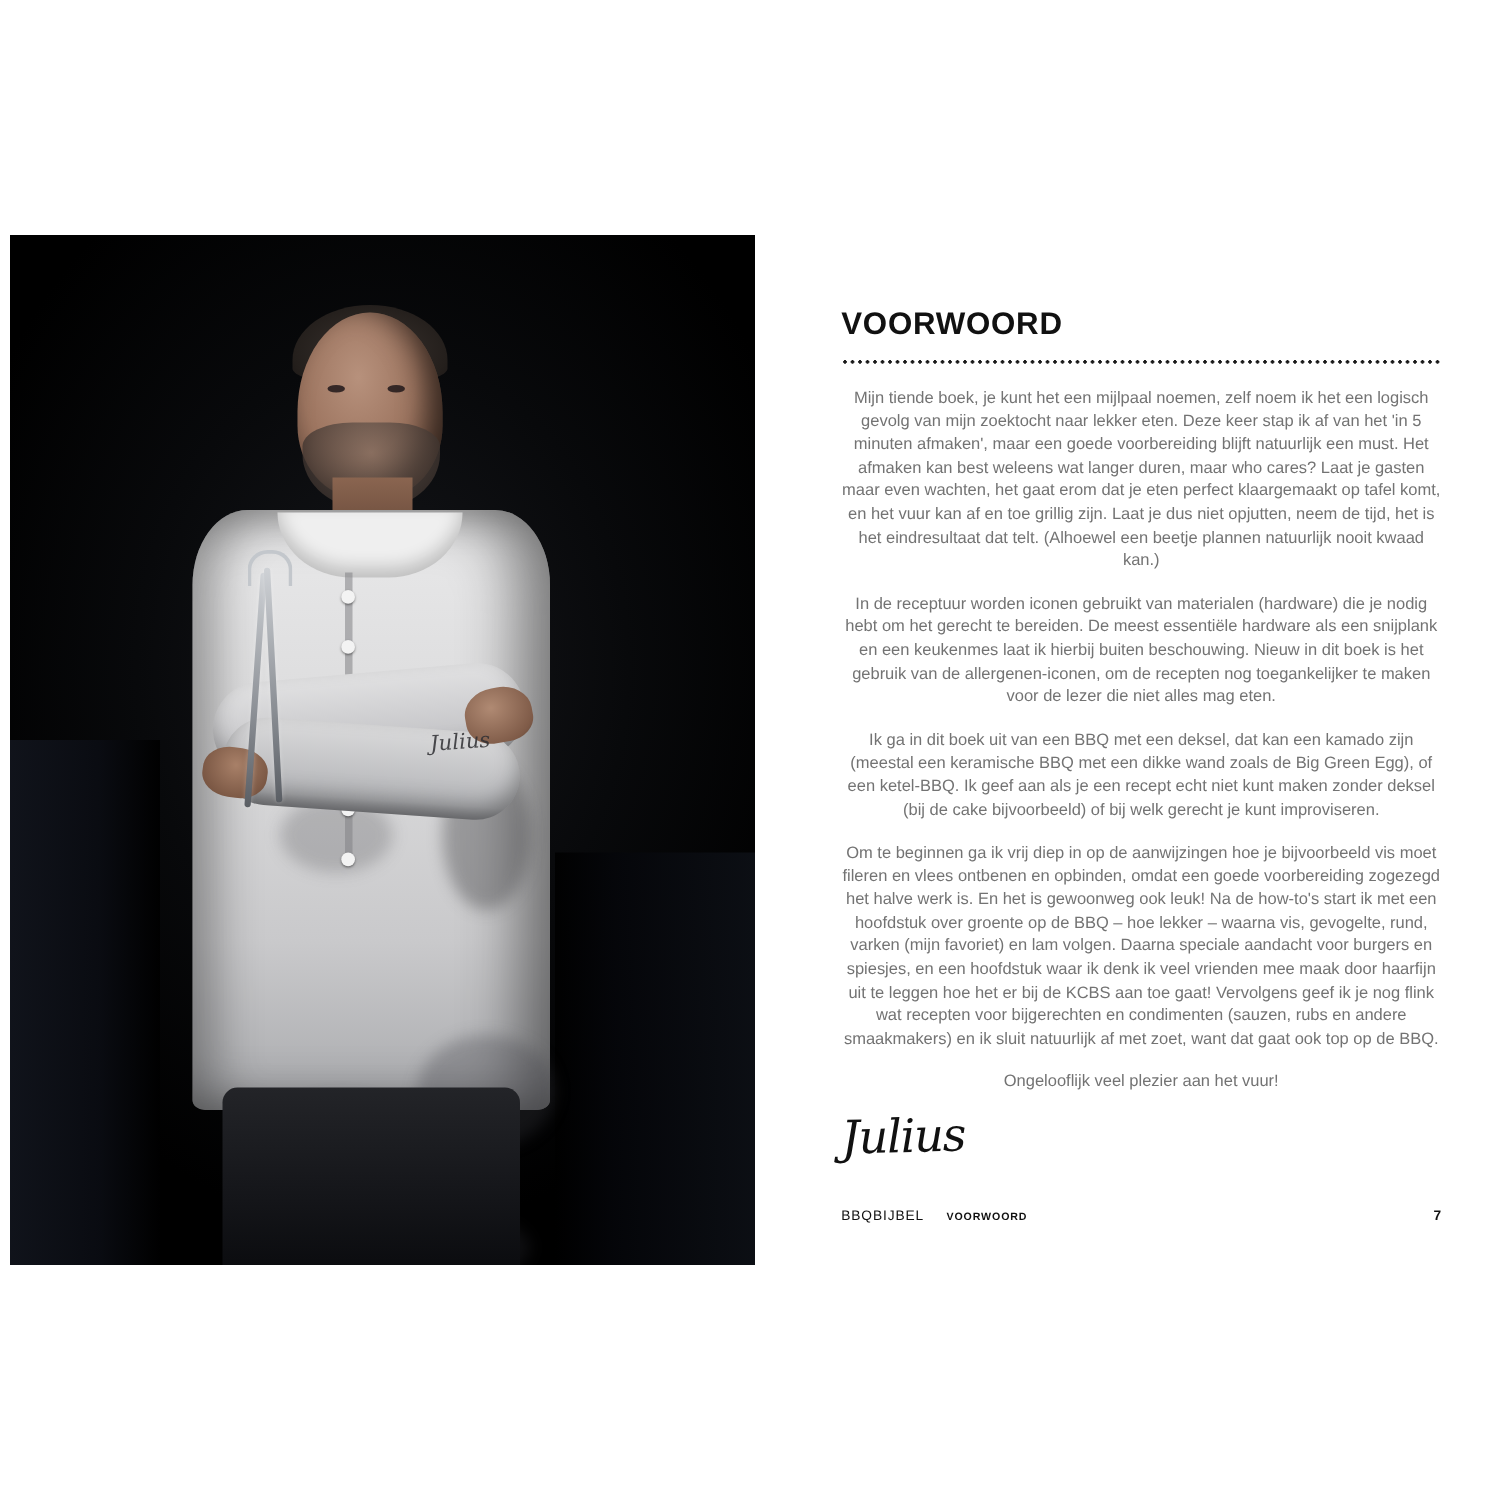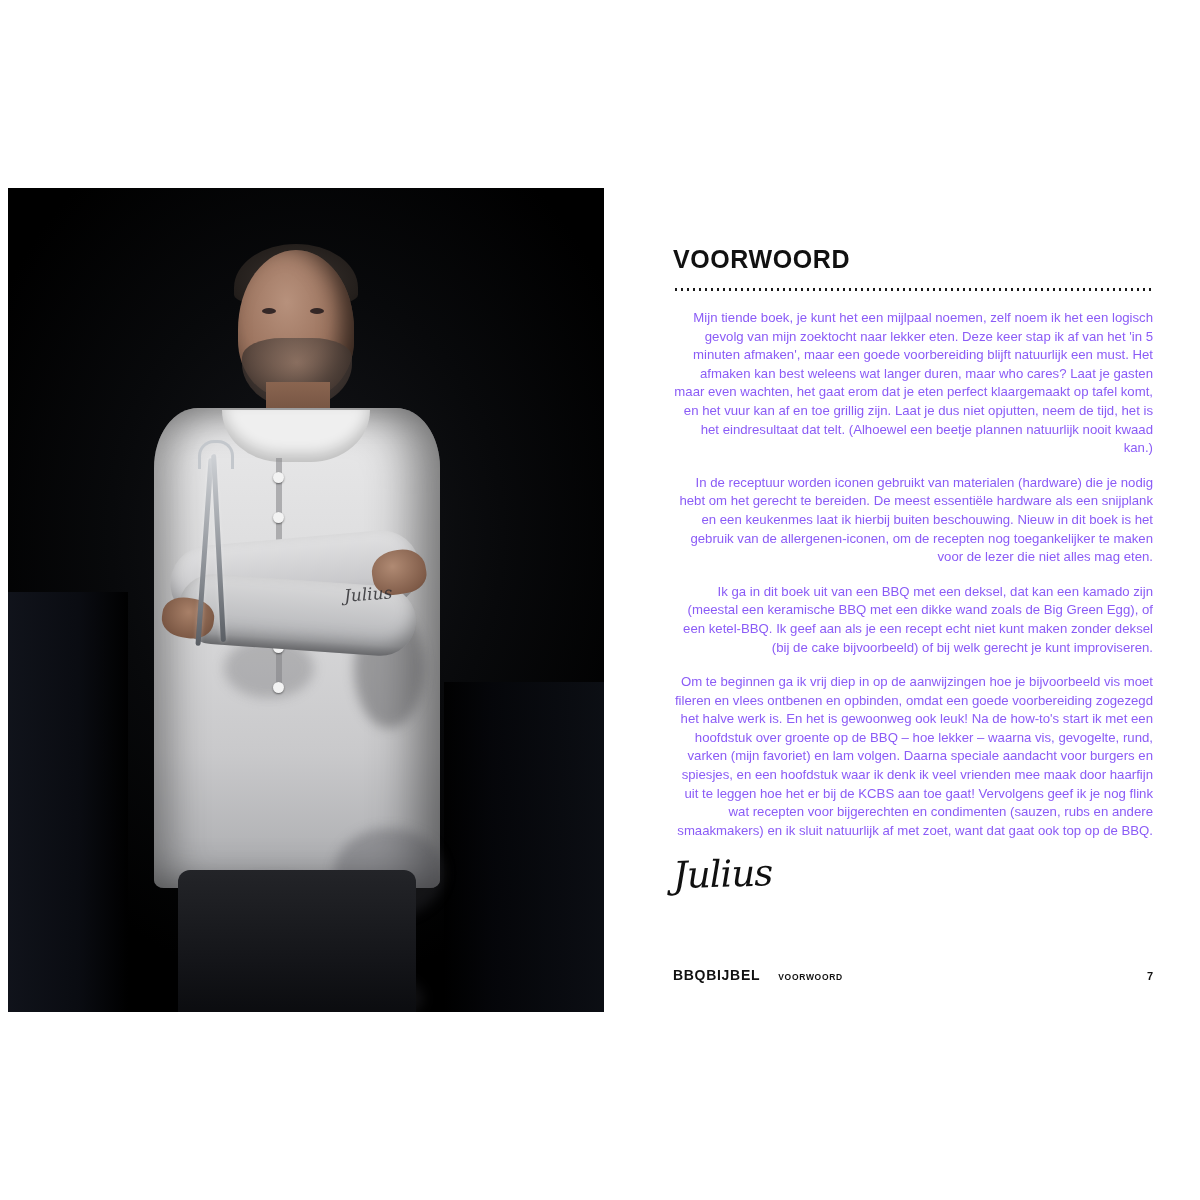--- a/index.html
+++ b/index.html
@@ -307,23 +307,23 @@
     background-image: radial-gradient(circle, #1a1a1a 40%, rgba(0,0,0,0) 41%);
     background-size: 6px 3px;
     background-repeat: repeat-x;
     margin-bottom: 18px;
   }
 
   .body-copy p {
     font-family: "Liberation Sans", sans-serif;
     font-size: 13.2px;
     line-height: 18.6px;
-    color: #8b5cf6;
+    color: #737373;
     margin: 0 0 16px 0;
-    text-align: right;
+    text-align: center;
   }
   .body-copy p:last-child { margin-bottom: 0; }
 
   .signature {
     margin-top: 14px;
     font-family: "DejaVu Serif", serif;
     font-style: italic;
     font-size: 37px;
     color: #111;
     letter-spacing: -1px;
@@ -335,22 +335,22 @@
   .footer {
     position: absolute;
     left: 69px;
     top: 779px;
     width: 480px;
     display: flex;
     align-items: baseline;
   }
   .footer-left {
     font-family: "Liberation Sans", sans-serif;
-    font-weight: bold;
-    font-size: 14px;
+    font-weight: normal;
+    font-size: 11px;
     letter-spacing: .7px;
     color: #111;
   }
   .footer-sep { width: 18px; }
   .footer-chapter {
     font-family: "Liberation Sans", sans-serif;
     font-weight: bold;
     font-size: 8.5px;
     letter-spacing: .7px;
     color: #111;
@@ -420,20 +420,21 @@
     <div class="content">
       <h1 class="chapter-title">VOORWOORD</h1>
 
       <div class="dotted-rule"></div>
 
       <div class="body-copy">
         <p>Mijn tiende boek, je kunt het een mijlpaal noemen, zelf noem ik het een logisch gevolg van mijn zoektocht naar lekker eten. Deze keer stap ik af van het 'in 5 minuten afmaken', maar een goede voorbereiding blijft natuurlijk een must. Het afmaken kan best weleens wat langer duren, maar who cares? Laat je gasten maar even wachten, het gaat erom dat je eten perfect klaargemaakt op tafel komt, en het vuur kan af en toe grillig zijn. Laat je dus niet opjutten, neem de tijd, het is het eindresultaat dat telt. (Alhoewel een beetje plannen natuurlijk nooit kwaad kan.)</p>
         <p>In de receptuur worden iconen gebruikt van materialen (hardware) die je nodig hebt om het gerecht te bereiden. De meest essentiële hardware als een snijplank en een keukenmes laat ik hierbij buiten beschouwing. Nieuw in dit boek is het gebruik van de allergenen-iconen, om de recepten nog toegankelijker te maken voor de lezer die niet alles mag eten.</p>
         <p>Ik ga in dit boek uit van een BBQ met een deksel, dat kan een kamado zijn (meestal een keramische BBQ met een dikke wand zoals de Big Green Egg), of een ketel-BBQ. Ik geef aan als je een recept echt niet kunt maken zonder deksel (bij de cake bijvoorbeeld) of bij welk gerecht je kunt improviseren.</p>
         <p>Om te beginnen ga ik vrij diep in op de aanwijzingen hoe je bijvoorbeeld vis moet fileren en vlees ontbenen en opbinden, omdat een goede voorbereiding zogezegd het halve werk is. En het is gewoonweg ook leuk! Na de how-to's start ik met een hoofdstuk over groente op de BBQ – hoe lekker – waarna vis, gevogelte, rund, varken (mijn favoriet) en lam volgen. Daarna speciale aandacht voor burgers en spiesjes, en een hoofdstuk waar ik denk ik veel vrienden mee maak door haarfijn uit te leggen hoe het er bij de KCBS aan toe gaat! Vervolgens geef ik je nog flink wat recepten voor bijgerechten en condimenten (sauzen, rubs en andere smaakmakers) en ik sluit natuurlijk af met zoet, want dat gaat ook top op de BBQ.</p>
+        <p>Ongelooflijk veel plezier aan het vuur!</p>
       </div>
 
       <div class="signature">Julius</div>
     </div>
 
     <div class="footer">
       <span class="footer-left">BBQBIJBEL</span>
       <span class="footer-sep"></span>
       <span class="footer-chapter">VOORWOORD</span>
       <span class="footer-page">7</span>

